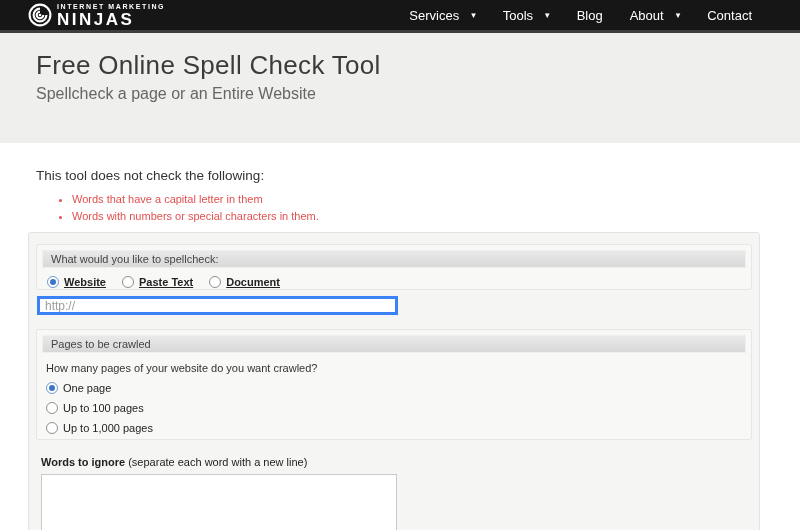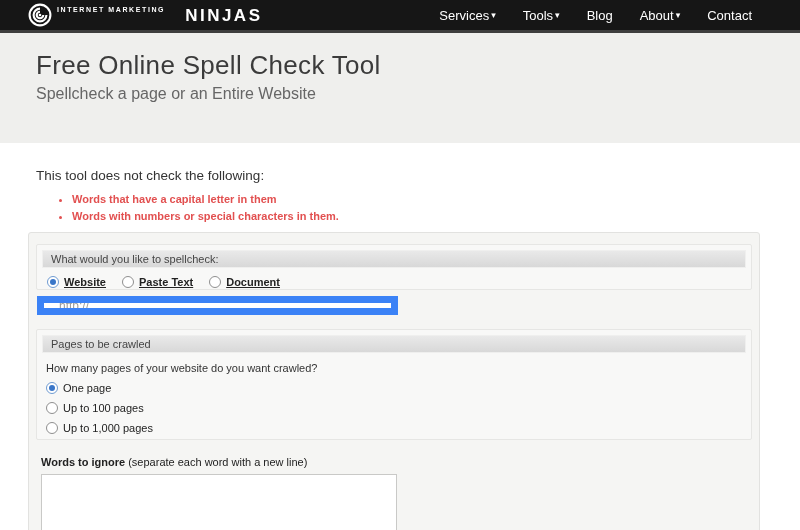--- a/index.html
+++ b/index.html
@@ -4,36 +4,36 @@
 <style>
   * { margin:0; padding:0; box-sizing:border-box; }
   html,body { width:800px; height:530px; overflow:hidden; background:#fff;
               font-family:"Liberation Sans", sans-serif; color:#333; }
 
   
   .navbar { height:33px; background:#161616; border-bottom:3px solid #3e3e3e;
             display:flex; align-items:center; padding:0 48px 0 28px; }
   .logo { display:flex; align-items:center; gap:5px; color:#fff; cursor:pointer; }
   .logo svg { display:block; }
-  .logo-text { display:flex; flex-direction:row; line-height:1;gap:20px; }
+  .logo-text { display:flex; flex-direction:column; line-height:1; }
   .logo-top { font-size:7px; letter-spacing:1.6px; font-weight:bold; }
   .logo-name { font-size:17px; letter-spacing:2.5px; font-weight:bold; margin-top:1px; }
   .nav-links { margin-left:auto; display:flex; gap:27px; align-items:center; }
-  .nav-item { color:#fff; font-size:13px; cursor:pointer; display:flex; align-items:center; gap:2px; }
+  .nav-item { color:#fff; font-size:13px; cursor:pointer; display:flex; align-items:center; gap:12px; }
   .caret { font-size:9px; line-height:1; color:#fff; }
 
   
   .hero { background:#efefed; height:110px; padding:17px 0 0 36px; }
   .hero h1 { font-size:26px; font-weight:400; color:#3b3b3b; letter-spacing:0.3px; line-height:30px; }
   .hero .sub { font-size:16px; color:#666; margin-top:5px; }
 
   
   .notes { padding:25px 0 0 36px; }
   .notes-intro { font-size:13.5px; color:#333; }
-  .notes ul { margin:8px 4px 0 36px; list-style:disc;font-weight:bold; }
+  .notes ul { margin:8px 4px 0 36px; list-style:disc; }
   .notes li { font-size:11px; color:#e25050; line-height:17px; }
 
   
   .form-wrap { margin:7px 0 0 28px; width:732px; height:410px;
                background:#f5f5f3; border:1px solid #e2e2e0; border-radius:3px;
                padding:11px 7px; }
   .panel { background:#f8f8f7; border:1px solid #e6e6e4; border-radius:2px; }
   .panel-head { margin:5px; height:18px; line-height:17px;
                 background:linear-gradient(#e9e9e9,#d8d8d8);
                 border:1px solid #efefee; font-size:11px; color:#454545; padding-left:8px; }
@@ -41,22 +41,22 @@
   .radio-row { padding:3px 0 0 10px; display:flex; gap:16px; align-items:center;
                font-size:11px; font-weight:bold; color:#222; }
   .radio-opt { display:flex; align-items:center; cursor:pointer;text-decoration:underline; }
   .radio { width:12px; height:12px; border-radius:50%; border:1px solid #8f8f8f;
            background:#fff; display:inline-block; position:relative; margin-right:5px; flex:0 0 auto; }
   .radio.checked { border-color:#6f9bd2; }
   .radio.checked::after { content:''; position:absolute; left:2px; top:2px;
            width:6px; height:6px; border-radius:50%; background:#3a76c8; }
 
   .url-input { display:block; margin:6px 0 0 1px; width:361px; height:19px;
-               border:7px solid #3b82f6; background:#fff; font-size:12px; color:#444;
-               padding:0 15px; font-family:"Liberation Sans", sans-serif; }
+               border:3px solid #3b82f6; background:#fff; font-size:12px; color:#444;
+               padding:0 5px; font-family:"Liberation Sans", sans-serif; }
   .url-input::placeholder { color:#9c9c9a; }
 
   .panel-2 { margin-top:14px; height:111px; padding-bottom:6px; }
   .question { font-size:11px; color:#333; padding:4px 0 0 9px; }
   .stack-opt { padding:0 0 0 9px; margin-top:8px; font-size:11px; font-weight:normal; color:#222;
                display:flex; align-items:center; cursor:pointer; }
 
   .ignore-label { margin:16px 0 0 5px; font-size:11px; color:#222; }
   .ignore-label b { font-weight:bold; }
   .ignore-area { display:block; margin:6px 0 0 5px; width:356px; height:115px;

